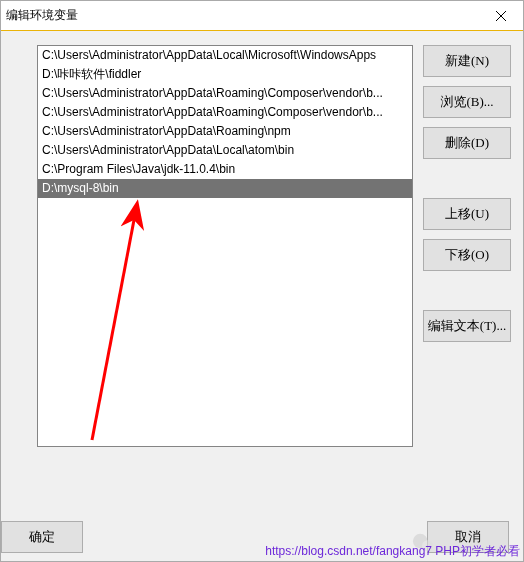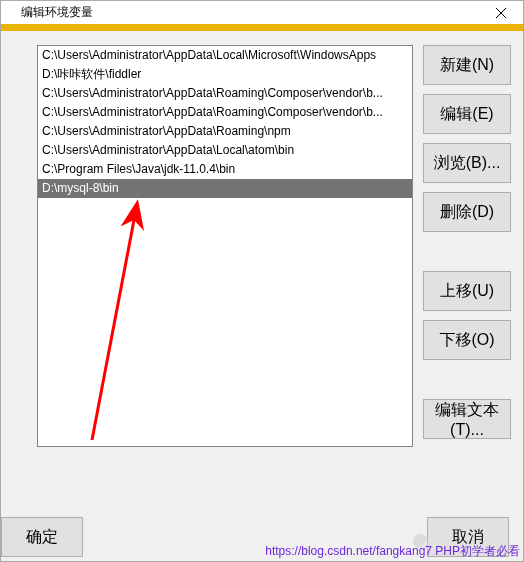--- a/index.html
+++ b/index.html
@@ -15,25 +15,25 @@
       background: #ffffff;
       border: 1px solid #aaa;
       width: 524px;
       height: 562px;
       display: flex;
       flex-direction: column;
     }
     .titlebar {
       height: 30px;
       background: #ffffff;
-      border-bottom: 7px solid #eab308;
+      border-bottom: 1px solid #eab308;
       display: flex;
       align-items: center;
       justify-content: space-between;
-      padding-left: 20px;
+      padding-left: 5px;
     }
     .title-text {
       font-size: 12px;
       color: #000;
     }
     .close-btn {
       width: 45px;
       height: 30px;
       display: flex;
       align-items: center;
@@ -71,27 +71,27 @@
     .list-row.selected {
       background: #737373;
       color: #ffffff;
     }
     .side-buttons {
       width: 88px;
       display: flex;
       flex-direction: column;
     }
     .btn {
-      height: 40px;
+      height: 32px;
       background: #e1e1e1;
       border: 1px solid #adadad;
-      font-size: 16px;
+      font-size: 13px;
       cursor: pointer;
       margin-bottom: 9px;
-      font-family: Liberation Sans, sans-serif;
+      font-family: Liberation Serif, serif;
     }
     .gap-large { margin-top: 30px; }
     .footer {
       height: 48px;
       background: #f0f0f0;
       display: flex;
       justify-content: space-between;
       align-items: center;
       gap: 8px;
       padding-right: 14px;
@@ -154,21 +154,20 @@
       <defs>
         <marker id="ah" markerWidth="12" markerHeight="12" refX="3" refY="4" orient="auto">
           <path d="M0,0 L10,4 L0,8 L3,4 Z" fill="#ff0000"></path>
         </marker>
       </defs>
       <line x1="75" y1="395" x2="117" y2="175" stroke="#ff0000" stroke-width="3" marker-end="url(#ah)"></line>
     </svg>
 
     <div class="side-buttons">
       <button class="btn">新建(N)</button>
-      <button class="btn">编辑(E)</button>
       <button class="btn">浏览(B)...</button>
       <button class="btn">删除(D)</button>
       <button class="btn gap-large">上移(U)</button>
       <button class="btn">下移(O)</button>
       <button class="btn gap-large">编辑文本(T)...</button>
     </div>
 
   </div>
 
   <div class="footer">

